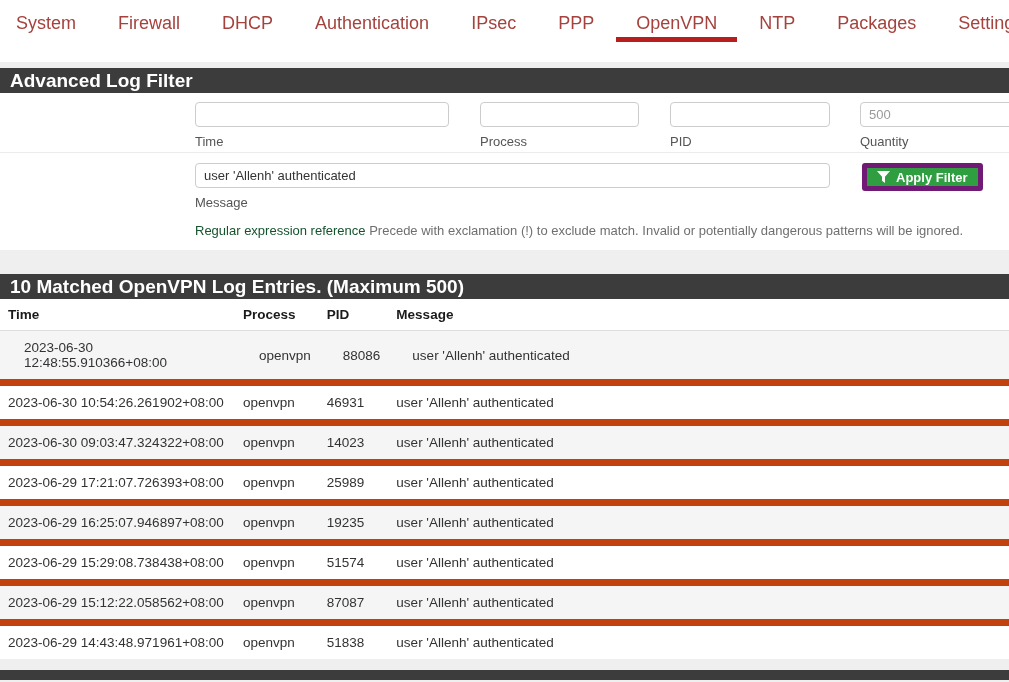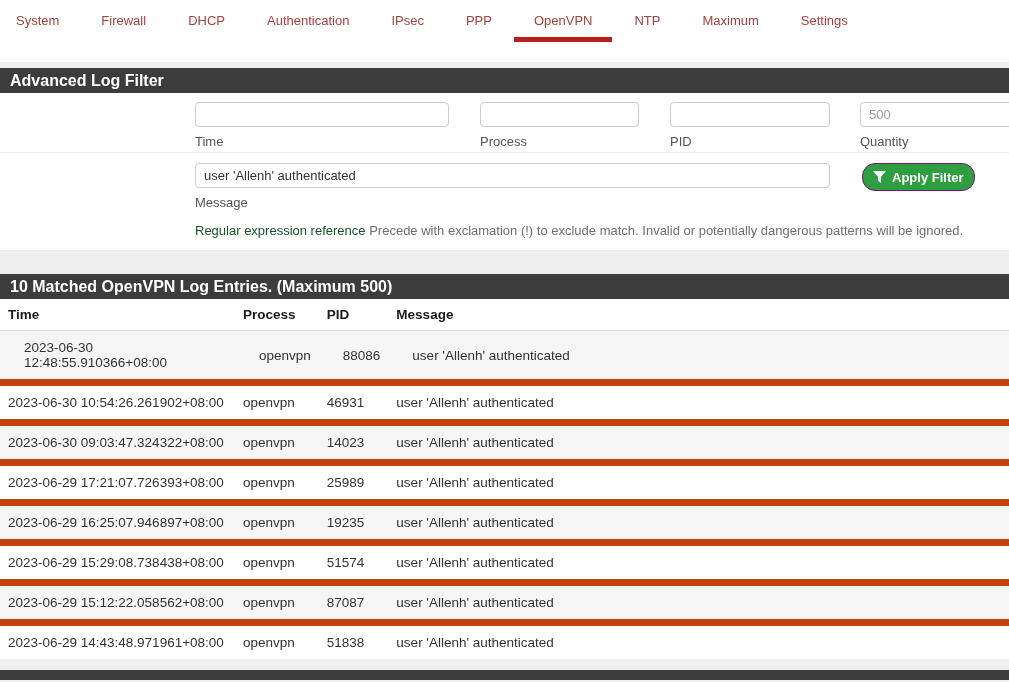--- a/index.html
+++ b/index.html
@@ -18,39 +18,39 @@
     align-items:flex-start;
     padding-left:16px;
     gap:42px;
     overflow:hidden;
     white-space:nowrap;
   }
   .tab {
     position:relative;
     padding-top:13px;
     height:62px;
-    font-size:13px;
+    font-size:18px;
     color:#a5423d;
     cursor:pointer;
   }
   .tab.active::after {
     content:"";
     position:absolute;
     left:-20px; right:-20px;
     top:37px;
     height:5px;
     background:#b81e1e;
   }
 
   
   .panel-header {
     height:25px;
     background:#3c3c3c;
     color:#ffffff;
-    font-size:16px;
+    font-size:19px;
     font-weight:bold;
     line-height:25px;
     padding-left:10px;
   }
   .spacer6  { height:6px; }
   .spacer24 { height:24px; }
   .spacer11 { height:11px; }
   .bottom-bar { height:10px; background:#3c3c3c; }
 
   
@@ -87,22 +87,22 @@
   .divider {
     position:absolute; left:0; right:0; top:59px;
     border-top:1px solid #ececec;
   }
   .f-message  { left:195px; top:70px; width:635px; }
   .apply-btn {
     position:absolute;
     left:862px; top:70px;
     height:28px;
     background:#2e9e40;
-    border:1px solid #701a75;
-    border-radius:13px;
+    border:5px solid #701a75;
+    border-radius:3px;
     color:#ffffff;
     font-family:"Liberation Sans", sans-serif;
     font-size:13px;
     font-weight:bold;
     padding:0 10px;
     display:flex;
     align-items:center;
     gap:6px;
     cursor:pointer;
   }
@@ -149,21 +149,21 @@
 
 <nav class="topnav">
   <span class="tab">System</span>
   <span class="tab">Firewall</span>
   <span class="tab">DHCP</span>
   <span class="tab">Authentication</span>
   <span class="tab">IPsec</span>
   <span class="tab">PPP</span>
   <span class="tab active">OpenVPN</span>
   <span class="tab">NTP</span>
-  <span class="tab">Maximum</span>
+  <span class="tab">Packages</span>
   <span class="tab">Settings</span>
 </nav>
 
 <div class="spacer6"></div>
 
 <div class="panel-header">Advanced Log Filter</div>
 
 <div class="filter-body">
 
   <div class="field f-time">

